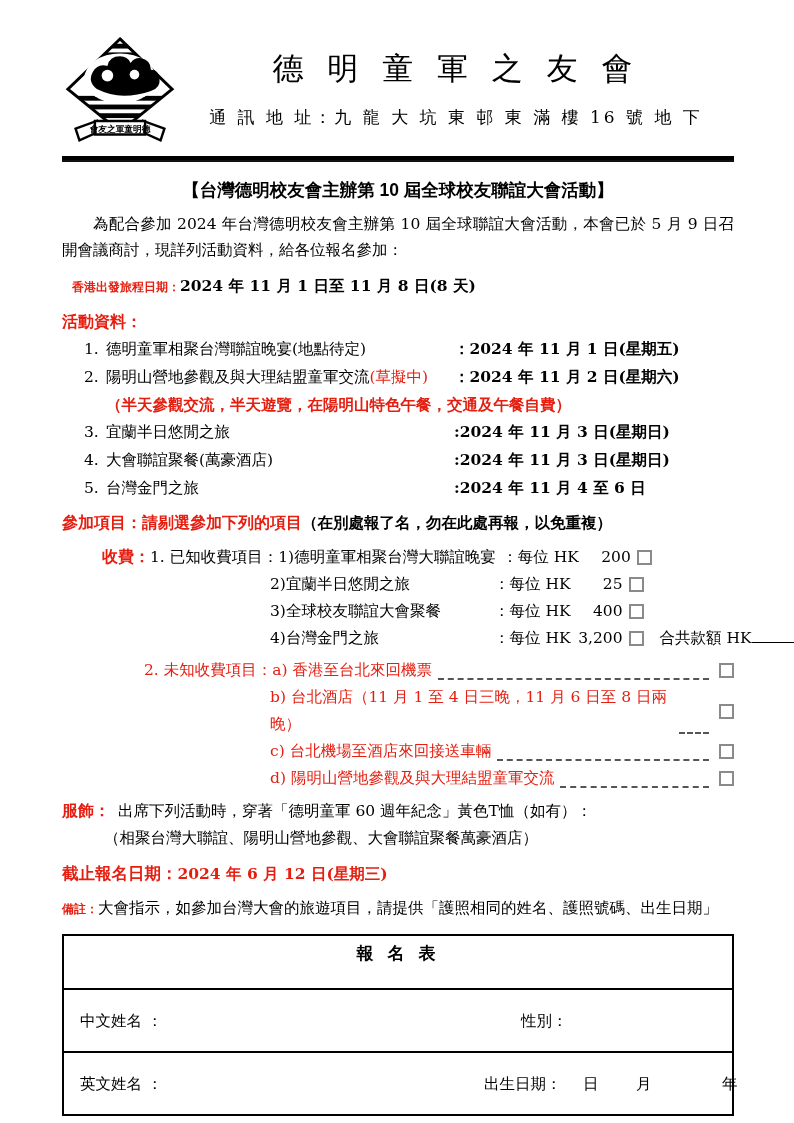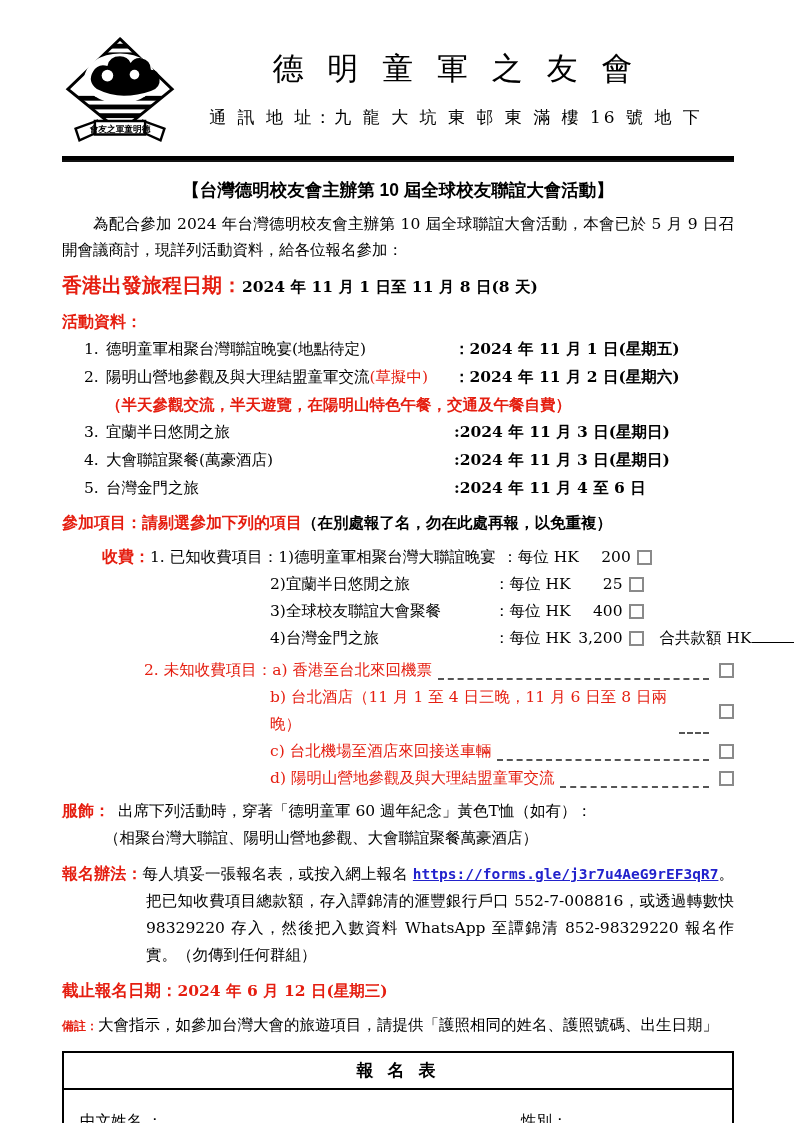--- a/index.html
+++ b/index.html
@@ -43,21 +43,21 @@
   .unk-indent { padding-left:42px; }
   .leader { flex:1 1 auto; border-bottom:2px dashed #555; margin:0 10px 4px 6px; align-self:flex-end; height:2px; min-width:30px; }
   
   .reg { font-size:15.5px; line-height:27px; margin-top:8px; padding-left:84px; text-indent:-84px; text-align:justify; }
   .link { color:#2222cc; font-family:"DejaVu Sans Mono","Liberation Mono",monospace;
           font-weight:bold; text-decoration:underline; font-size:14.5px; }
   
   .ftable { margin-top:11px; border:2px solid #000; }
   .ftable .trow { position:relative; border-top:2px solid #000; }
   .ftable .trow:first-child { border-top:none; }
-  .f-title { height:35px; text-align:center; font-weight:bold; font-size:17px;
+  .f-title { height:52px; text-align:center; font-weight:bold; font-size:17px;
              letter-spacing:4px; line-height:35px; }
   .fr { height:63px; font-size:15.5px; }
   .fr .lb { position:absolute; top:50%; transform:translateY(-50%); white-space:nowrap; }
 </style>
 </head>
 <body>
 
 <div class="page">
 
   <div class="hdr">
@@ -92,21 +92,21 @@
       <div class="org-name">德 明 童 軍 之 友 會</div>
       <div class="org-addr">通 訊 地 址：九 龍 大 坑 東 邨 東 滿 樓 16 號 地 下</div>
     </div>
   </div>
   <div class="rule"></div>
 
   <div class="doc-title">【台灣德明校友會主辦第 10 屆全球校友聯誼大會活動】</div>
   <div class="intro">為配合參加 2024 年台灣德明校友會主辦第 10 屆全球聯誼大會活動，本會已於 5 月 9 日召開會議商討，現詳列活動資料，給各位報名參加：</div>
 
   <div class="line" style="margin-top:9px;">
-    <span class="rh" style="font-size:20px;">香港出發旅程日期：</span><span class="b">2024 年 11 月 1 日至 11 月 8 日(8 天)</span>
+    <span class="rh" style="font-size:12px;margin-left:10px;">香港出發旅程日期：</span><span class="b">2024 年 11 月 1 日至 11 月 8 日(8 天)</span>
   </div>
 
   <div class="line rh act-label">活動資料：</div>
 
   <div class="row act-row">
     <span class="num">1.</span>
     <span class="nm"><span>德明童軍相聚台灣聯誼晚宴(地點待定)</span><span class="rserif"></span></span>
     <span class="b">：2024 年 11 月 1 日(星期五)</span>
   </div>
   <div class="row act-row">
@@ -197,23 +197,20 @@
   <div style="margin-top:5px;">
     <div class="row">
       <span class="rh" style="font-size:16px; flex:0 0 56px;">服飾：</span>
       <span>出席下列活動時，穿著「德明童軍 60 週年紀念」黃色T恤（如有）：</span>
     </div>
     <div class="row" style="padding-left:42px;">
       <span>（相聚台灣大聯誼、陽明山營地參觀、大會聯誼聚餐萬豪酒店）</span>
     </div>
   </div>
 
-  <div class="reg">
-    <span class="rh" style="font-size:16px;">報名辦法：</span><span>每人填妥一張報名表，或按入網上報名 </span><a class="link" href="#">https://forms.gle/j3r7u4AeG9rEF3qR7</a><span>。把已知收費項目總款額，存入譚錦清的滙豐銀行戶口 552-7-008816，或透過轉數快 98329220 存入，然後把入數資料 WhatsApp 至譚錦清 852-98329220 報名作實。（勿傳到任何群組）</span>
-  </div>
 
   <div class="line" style="margin-top:8px;">
     <span class="rh" style="font-size:16.5px;">截止報名日期：</span><span class="rserif b">2024 年 6 月 12 日(星期三)</span>
   </div>
   <div class="line" style="margin-top:7px;">
     <span class="rh" style="font-size:12px;">備註：</span><span>大會指示，如參加台灣大會的旅遊項目，請提供「護照相同的姓名、護照號碼、出生日期」</span>
   </div>
 
   <div class="ftable">
     <div class="trow f-title">報 名 表</div>

